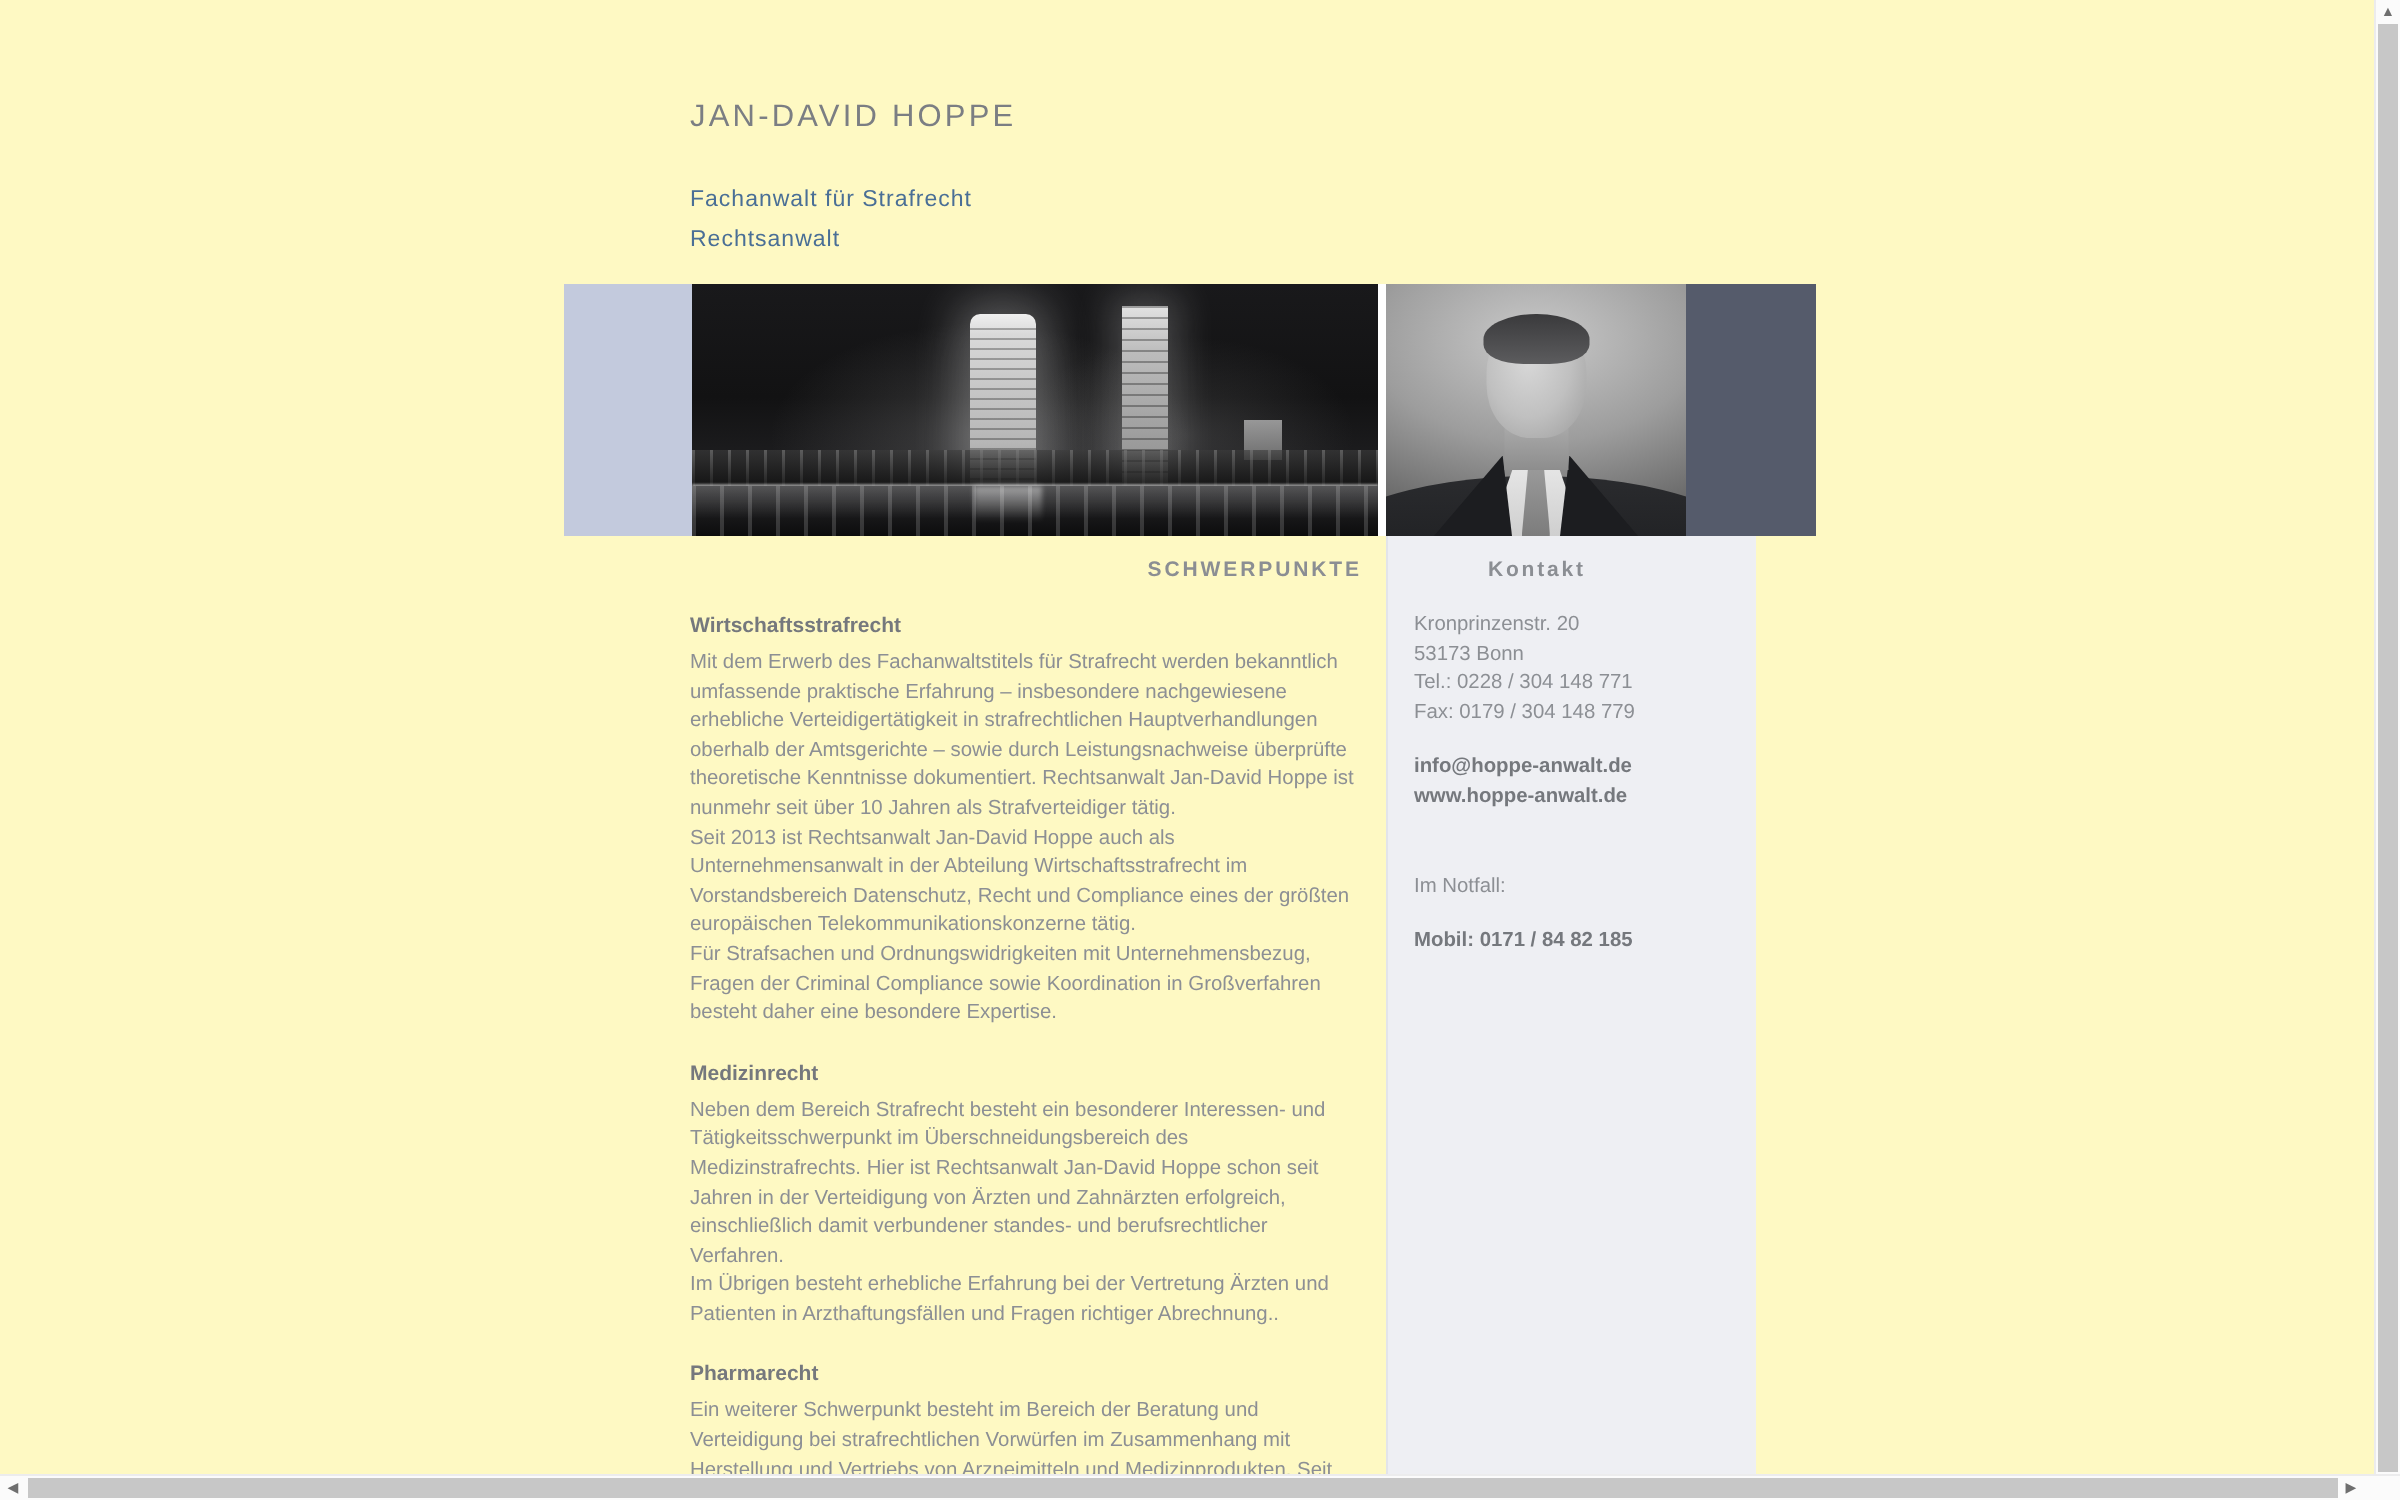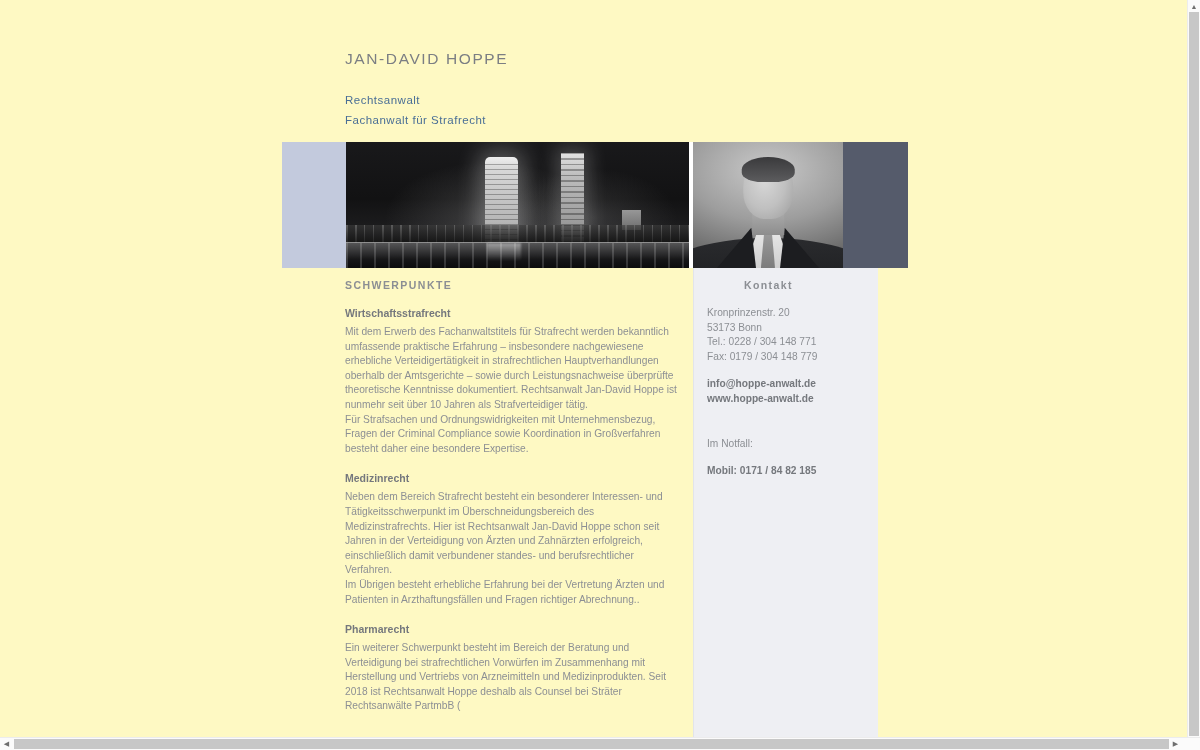--- a/index.html
+++ b/index.html
@@ -249,20 +249,21 @@
     box-sizing: content-box;
     border-left: 1px solid #e2e4ea;
   }
 
   .section-title {
     font-size: 10.5px;
     letter-spacing: 1.45px;
     font-weight: 700;
     color: #8b8e93;
     margin: 0 0 16px 0;
+    text-align: right;
   }
   .sub-title {
     font-size: 10.5px;
     font-weight: 700;
     color: #75787d;
     margin: 0 0 6px 0;
   }
   .body-text {
     font-size: 10.2px;
     line-height: 14.6px;
@@ -345,22 +346,22 @@
   }
 </style>
 </head>
 <body>
 
 <div id="page">
 
   <div class="site-header">
     <h1 class="site-title">JAN-DAVID HOPPE</h1>
     <div class="subtitle-block">
+      <a class="subtitle-link">Fachanwalt für Strafrecht</a>
       <a class="subtitle-link">Rechtsanwalt</a>
-      <a class="subtitle-link">Fachanwalt für Strafrecht</a>
     </div>
   </div>
 
   <div class="hero">
     <div class="hero-pad-left"></div>
 
     <div class="hero-city">
       <div class="sky"></div>
       <div class="tower-a"></div>
       <div class="tower-b"></div>
@@ -388,20 +389,21 @@
 
   <div class="content">
 
     <div class="col-main">
 
       <div class="section-title">SCHWERPUNKTE</div>
 
       <div class="block">
         <div class="sub-title">Wirtschaftsstrafrecht</div>
         <p class="body-text">Mit dem Erwerb des Fachanwaltstitels für Strafrecht werden bekanntlich umfassende praktische Erfahrung – insbesondere nachgewiesene erhebliche Verteidigertätigkeit in strafrechtlichen Hauptverhandlungen oberhalb der Amtsgerichte – sowie durch Leistungsnachweise überprüfte theoretische Kenntnisse dokumentiert. Rechtsanwalt Jan-David Hoppe ist nunmehr seit über 10 Jahren als Strafverteidiger tätig.</p>
+        <p class="body-text">Seit 2013 ist Rechtsanwalt Jan-David Hoppe auch als Unternehmensanwalt in der Abteilung Wirtschaftsstrafrecht im Vorstandsbereich Datenschutz, Recht und Compliance eines der größten europäischen Telekommunikationskonzerne tätig.</p>
         <p class="body-text">Für Strafsachen und Ordnungswidrigkeiten mit Unternehmensbezug, Fragen der Criminal Compliance sowie Koordination in Großverfahren besteht daher eine besondere Expertise.</p>
       </div>
 
       <div class="block">
         <div class="sub-title">Medizinrecht</div>
         <p class="body-text">Neben dem Bereich Strafrecht besteht ein besonderer Interessen- und Tätigkeitsschwerpunkt im Überschneidungsbereich des Medizinstrafrechts. Hier ist Rechtsanwalt Jan-David Hoppe schon seit Jahren in der Verteidigung von Ärzten und Zahnärzten erfolgreich, einschließlich damit verbundener standes- und berufsrechtlicher Verfahren.</p>
         <p class="body-text">Im Übrigen besteht erhebliche Erfahrung bei der Vertretung Ärzten und Patienten in Arzthaftungsfällen und Fragen richtiger Abrechnung..</p>
       </div>
 
       <div class="block">

